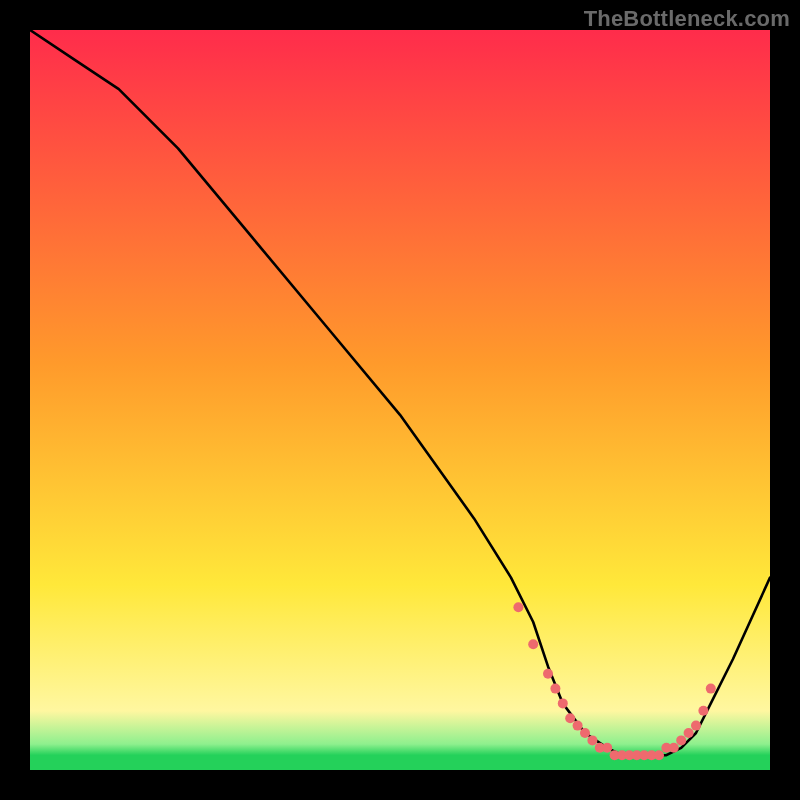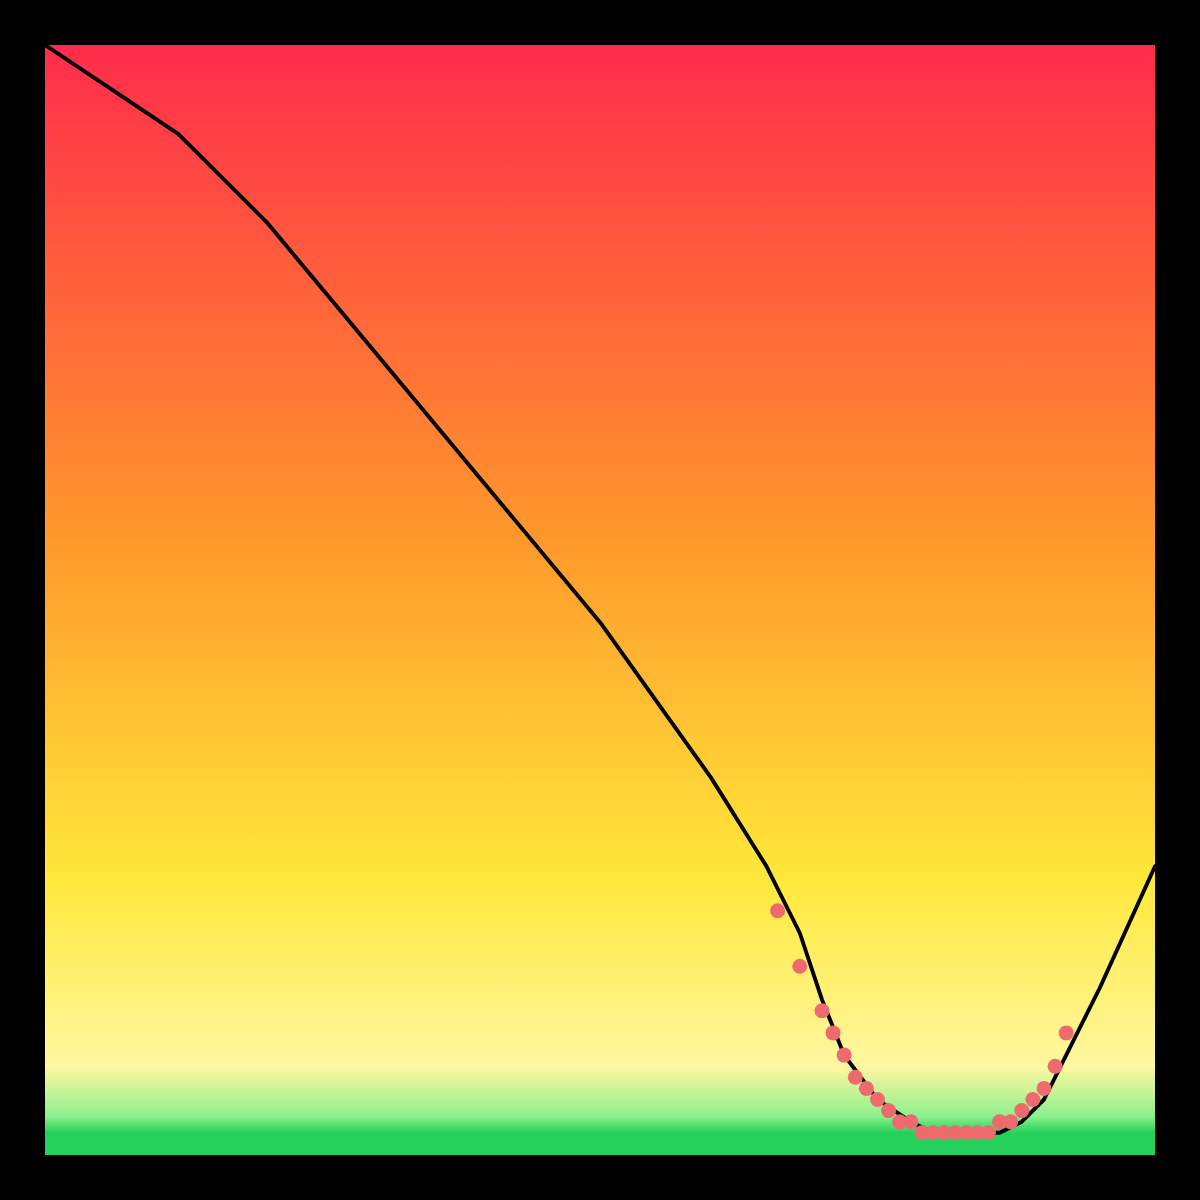--- a/index.html
+++ b/index.html
@@ -41,20 +41,21 @@
     width: 740px;
     height: 740px;
     z-index: 5;
   }
 </style>
 </head>
 <body>
 
 <div class="frame">
 
+  <div class="watermark">TheBottleneck.com</div>
 
   <div class="plot" id="plot">
       <div style="position: absolute; left: 0px; top: 0px; width: 740px; height: 740px; z-index: 1; background: linear-gradient(to top, rgb(36, 209, 90) 0%, rgb(36, 209, 90) 2%, rgb(142, 240, 142) 3.5%, rgb(255, 247, 160) 8%, rgb(255, 232, 58) 25%, rgb(255, 154, 43) 55%, rgb(255, 44, 75) 100%);"></div>
 
     <svg class="curve" id="curve-svg" viewBox="0 0 740 740" preserveAspectRatio="none">
         <path d="M0.0 0.0 L44.4 29.6 L88.8 59.2 L148.0 118.4 L222.0 207.2 L296.0 296.0 L370.0 384.8 L444.0 488.4 L481.0 547.6 L503.2 592.0 L518.0 636.4 L532.8 673.4 L555.0 703.0 L577.2 717.8 L592.0 725.2 L606.8 725.2 L621.6 725.2 L636.4 725.2 L651.2 717.8 L666.0 703.0 L680.8 673.4 L703.0 629.0 L740.0 547.6" fill="none" stroke="#000000" stroke-width="2.6" stroke-linecap="round" stroke-linejoin="round"></path>
         <circle cx="488.4" cy="577.2" r="5" fill="#ee6a6e"></circle>
         <circle cx="503.2" cy="614.2" r="5" fill="#ee6a6e"></circle>
         <circle cx="518.0" cy="643.8" r="5" fill="#ee6a6e"></circle>
         <circle cx="525.4" cy="658.6" r="5" fill="#ee6a6e"></circle>

